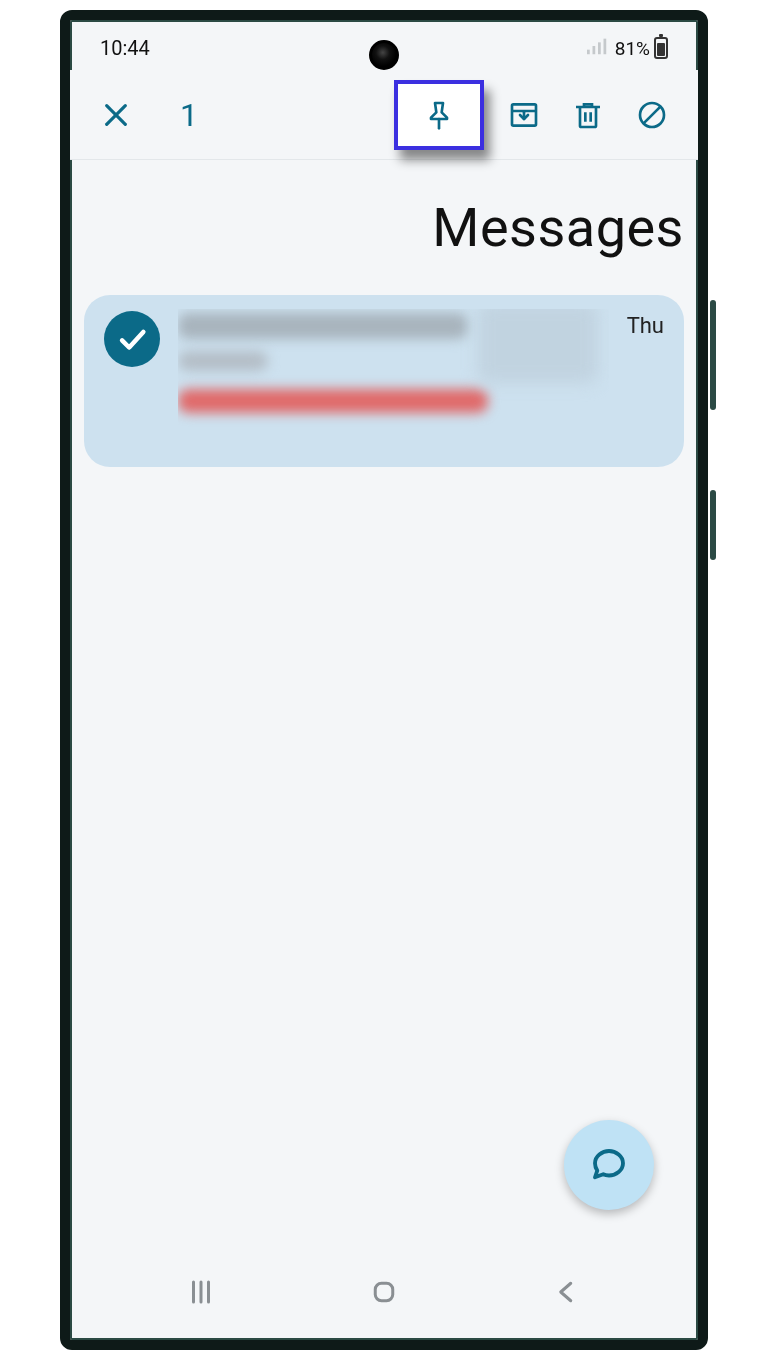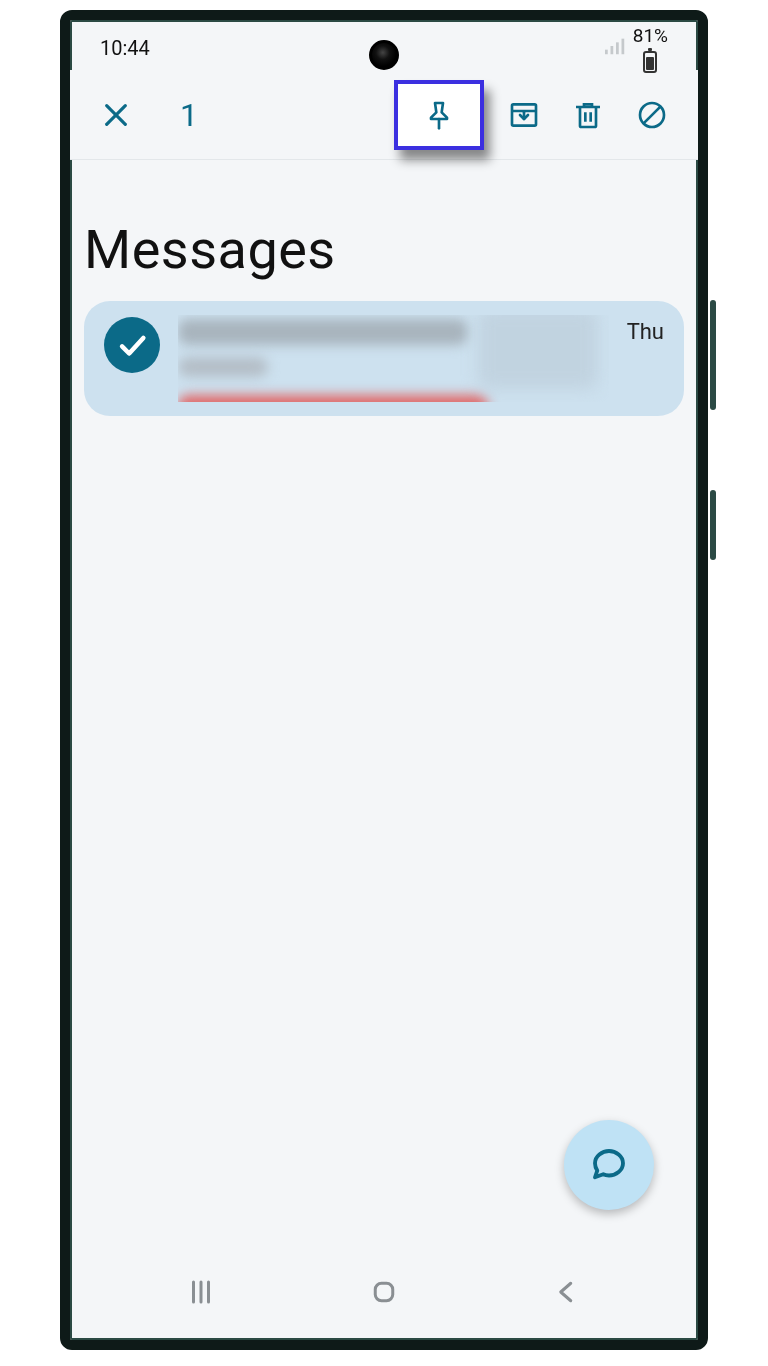--- a/index.html
+++ b/index.html
@@ -63,21 +63,20 @@
     display: flex;
     align-items: center;
     gap: 6px;
   }
   .signal-icon svg { width: 22px; height: 18px; }
   .battery {
     display: flex;
     align-items: center;
     gap: 4px;
     font-size: 19px;
-    flex-direction: column;
   }
   .battery-icon {
     width: 14px;
     height: 22px;
     border: 2px solid #333;
     border-radius: 3px;
     position: relative;
     display: flex;
     align-items: flex-end;
     padding: 1px;
@@ -152,25 +151,25 @@
   .archive-btn {
     color: #0b6a88;
     margin-left: 4px;
   }
 
   .content {
     padding: 0 14px;
   }
 
   .page-title {
-    text-align: left;
+    text-align: right;
     font-size: 54px;
     font-weight: 400;
     color: #111;
-    margin-top: 58px;
+    margin-top: 36px;
     letter-spacing: 0.5px;
   }
 
   
   .search-pill {
     margin-top: 140px;
     background: #d6e3ea;
     border-radius: 40px;
     height: 70px;
     display: flex;
@@ -195,24 +194,24 @@
     flex-direction: column;
     align-items: center;
     gap: 4px;
   }
   .more-dots span {
     width: 6px; height: 6px; background: #222; border-radius: 50%;
   }
 
   
   .conv-row {
-    margin-top: 20px;
+    margin-top: 36px;
     background: #cde1ef;
     border-radius: 26px;
-    height: 115px;
+    height: 172px;
     padding: 14px 20px;
     display: flex;
     gap: 18px;
     position: relative;
   }
   .check-circle {
     width: 56px; height: 56px;
     background: #0b6a88;
     border-radius: 50%;
     display: flex; align-items: center; justify-content: center;

